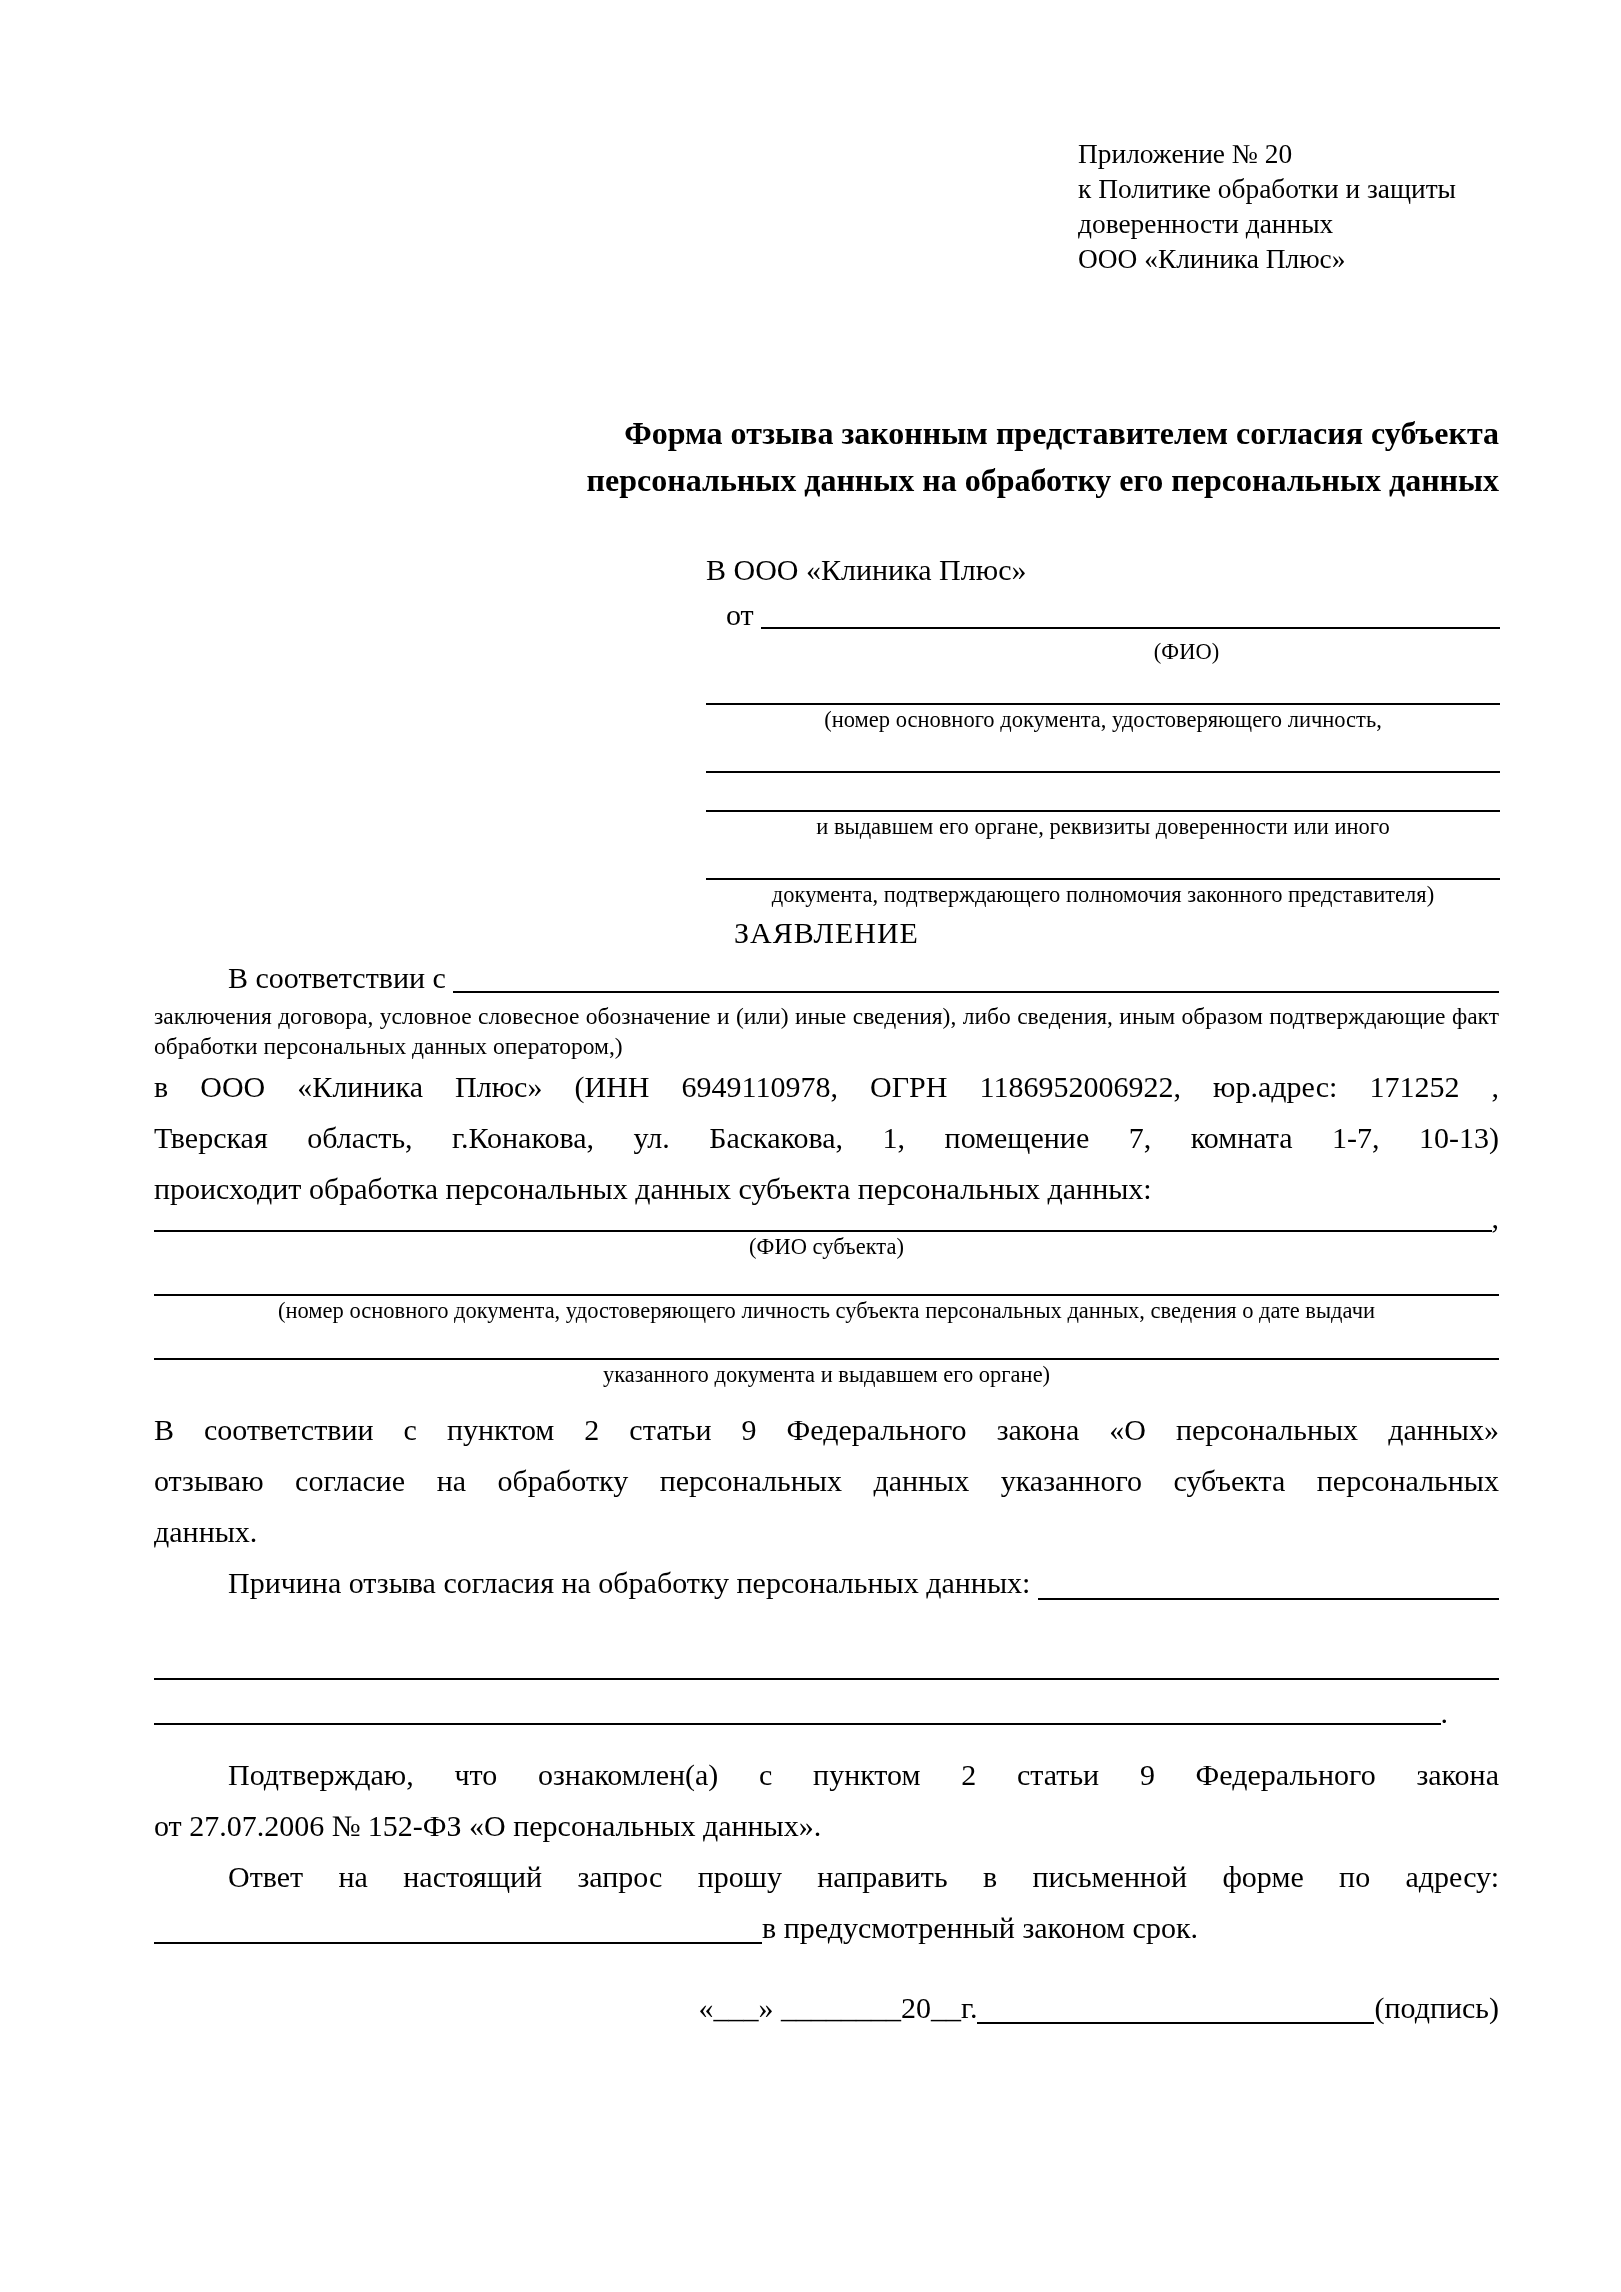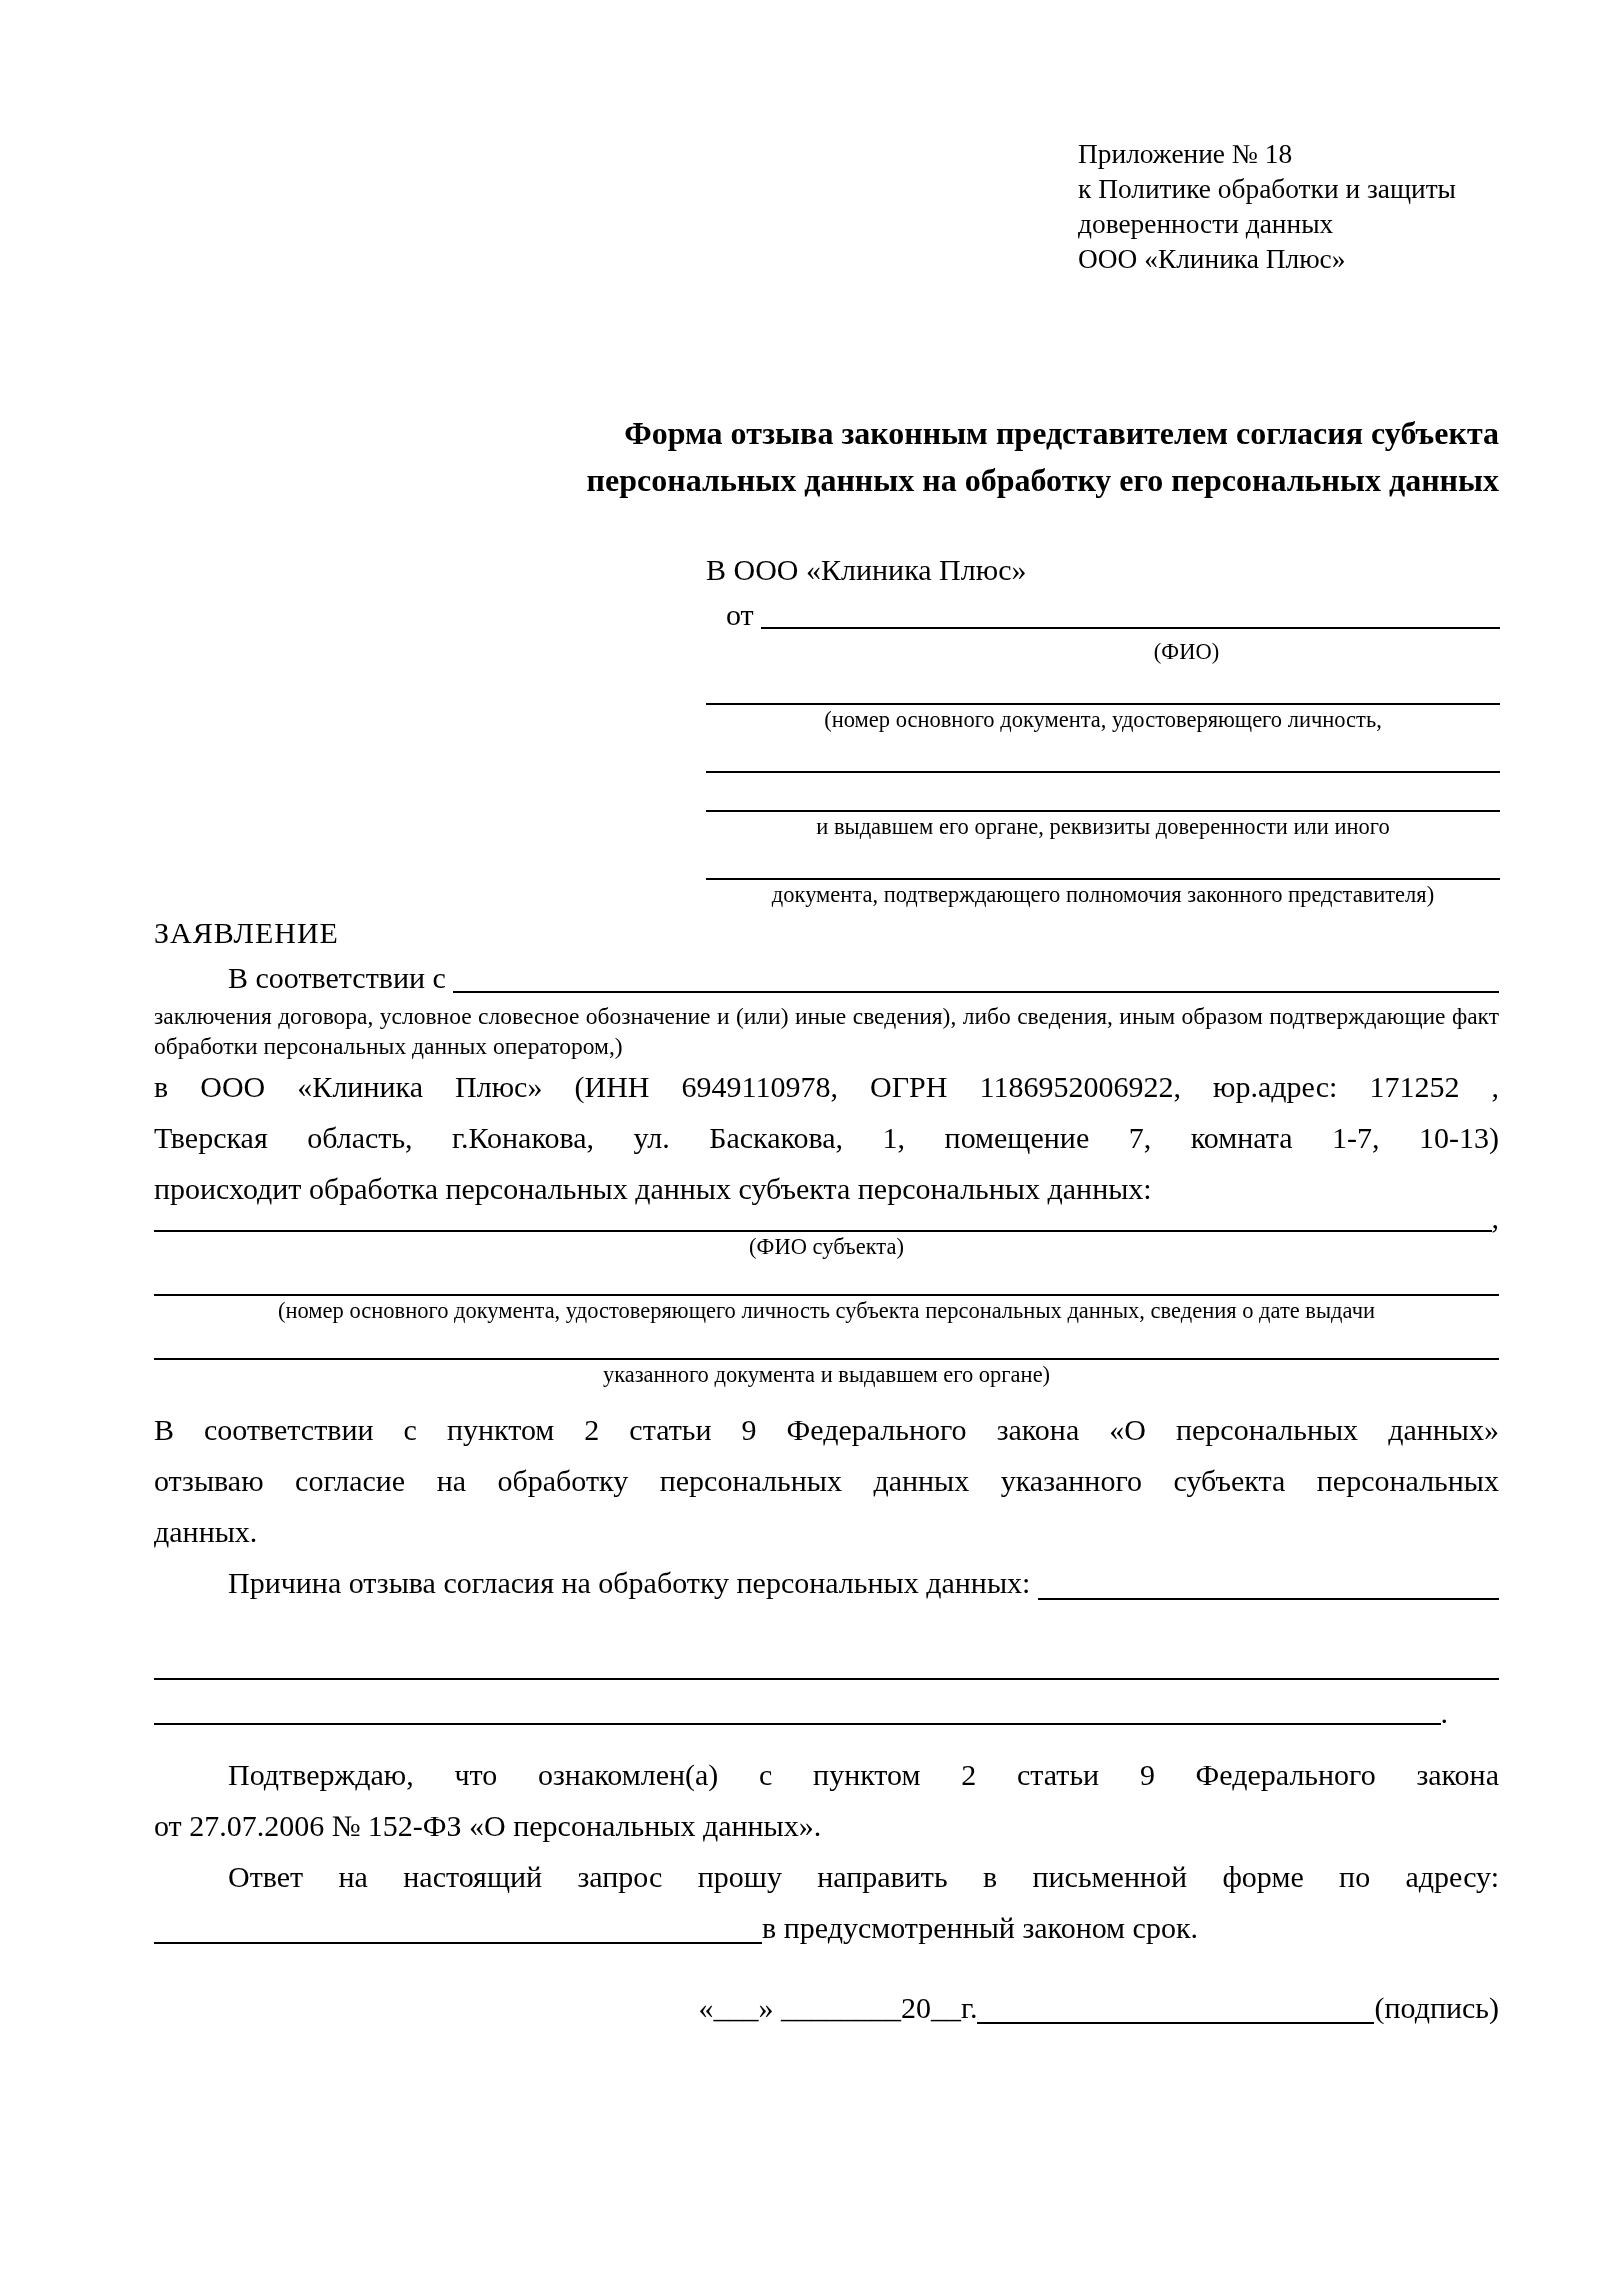--- a/index.html
+++ b/index.html
@@ -20,21 +20,21 @@
   
   .addressee{margin-left:552px;width:794px;margin-top:43px;font-size:30px;}
   .addressee .to{line-height:45px;}
   .fline{display:flex;}
   .fline .lead{line-height:45px;white-space:pre;margin-left:20px;}
   .fill{flex:1 1 auto;border-bottom:2px solid #000;margin-bottom:7.8px;}
   .u-line{height:37px;border-bottom:2px solid #000;}
   .u-caption{font-size:22.5px;line-height:29px;text-align:center;white-space:nowrap;}
   .fio-cap{padding-left:167px;}
   
-  .heading{margin-top:2px;font-size:30px;line-height:43px;letter-spacing:1px;}
+  .heading{margin-top:2px;text-align:center;font-size:30px;line-height:43px;letter-spacing:1px;}
   .intro{display:flex;font-size:30px;line-height:47px;}
   .intro .ind{width:74px;flex:0 0 auto;}
   .intro .lead{white-space:pre;}
   .note{font-size:23.5px;line-height:30px;}
   .jl{text-align:justify;text-align-last:justify;}
   .jl-end{text-align:left;text-align-last:left;}
   .ind1{padding-left:61px;}
   .ind2{padding-left:74px;}
   .body-line{font-size:30px;line-height:51px;}
   .sline{border-bottom:2px solid #000;}
@@ -59,21 +59,21 @@
   .footer{margin-top:29px;display:flex;justify-content:flex-end;font-size:30px;line-height:51px;}
   .sig{display:flex;align-items:flex-end;}
   .sig .sigline{width:397px;border-bottom:2px solid #000;margin-bottom:8.8px;}
 </style>
 </head>
 <body>
 
 <div class="page">
 
   <div class="appendix">
-    <div>Приложение № 18</div>
+    <div>Приложение № 20</div>
     <div>к Политике обработки и защиты</div>
     <div>доверенности данных</div>
     <div>ООО «Клиника Плюс»</div>
   </div>
 
   <div class="title">
     <div>Форма отзыва законным представителем согласия субъекта</div>
     <div>персональных данных на обработку его персональных данных</div>
   </div>
 

